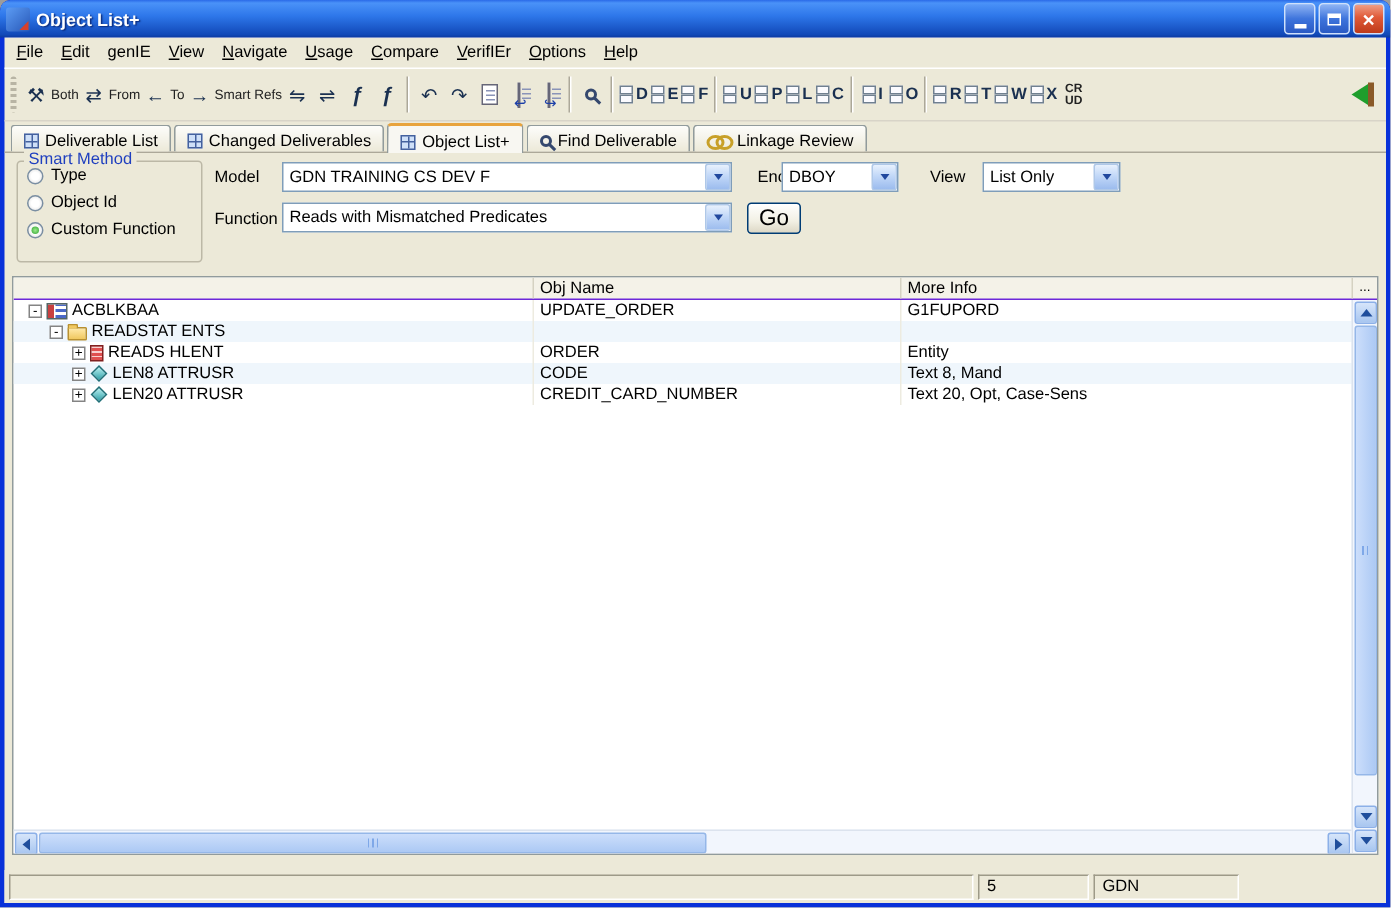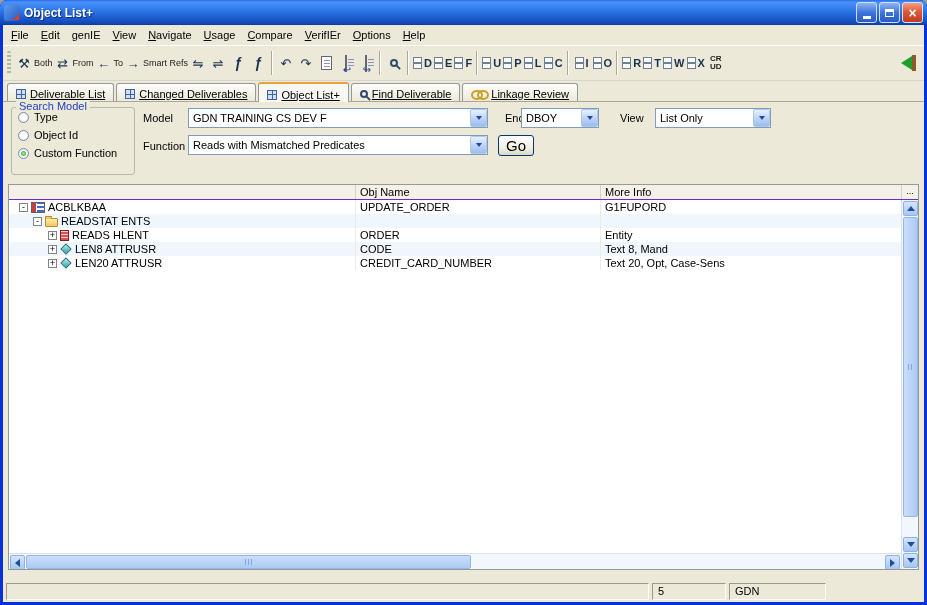--- a/index.html
+++ b/index.html
@@ -63,21 +63,21 @@
   .crud-txt { display:flex; flex-direction:column; font-size:8px; font-weight:bold; line-height:8px; color:#222; }
   .exit-btn { margin-left:auto; margin-right:4px; }
   .exit-arrow { position:relative; width:0; height:0;
     border-top:7px solid transparent; border-bottom:7px solid transparent; border-right:11px solid #1F9E2C; }
   .exit-arrow::after { content:""; position:absolute; left:11px; top:-8px; width:4px; height:16px; background:#8A5A28; }
   
   .tabbar { display:flex; align-items:flex-end; height:21px; padding:0 4px; gap:2px;
     border-bottom:1px solid #ACA899; }
   .tab { display:flex; align-items:center; gap:4px; padding:6px 8px 3px; height:18px;
     background:linear-gradient(#FDFDFB,#ECE9D8); border:1px solid #919B9C; border-bottom:none;
-    border-radius:3px 3px 0 0; white-space:nowrap;text-decoration:underline; }
+    border-radius:3px 3px 0 0; white-space:nowrap; }
   .tab.active { height:20px; background:#F8F7F2; position:relative; top:1px;
     border-top:2px solid #E8A33D; }
   .grid-ic { width:10px; height:10px; border:1px solid #44619E; background:
     linear-gradient(#44619E,#44619E) 50% 0/1px 100% no-repeat,
     linear-gradient(#44619E,#44619E) 0 50%/100% 1px no-repeat, #CFE0F8; }
   .chain-ic { position:relative; width:16px; height:10px; }
   .chain-ic::before, .chain-ic::after { content:""; position:absolute; top:1px; width:8px; height:6px;
     border:2px solid #C8A028; border-radius:50%; background:transparent; }
   .chain-ic::before { left:0; } .chain-ic::after { left:6px; }
   
@@ -328,21 +328,21 @@
         <span>Find Deliverable</span>
       </div>
       <div class="tab">
         <span class="chain-ic"></span>
         <span>Linkage Review</span>
       </div>
     </div>
 
     <div class="form-area">
       <div class="groupbox">
-        <span class="groupbox-title">Search Model</span>
+        <span class="groupbox-title">Smart Method</span>
         <div class="radio-row">
           <span class="radio"></span>
           <span>Type</span>
         </div>
         <div class="radio-row">
           <span class="radio"></span>
           <span>Object Id</span>
         </div>
         <div class="radio-row">
           <span class="radio checked"></span>
@@ -356,21 +356,21 @@
         <span class="combo-arrow"></span>
       </div>
 
       <span class="flabel" style="left:502px; top:10px;">Ency</span>
       <div class="combo" style="left:518px; top:6px; width:78px;">
         <span class="combo-val">DBOY</span>
         <span class="combo-arrow"></span>
       </div>
 
       <span class="flabel" style="left:617px; top:10px;">View</span>
-      <div class="combo" style="left:652px; top:6px; width:116px;">
+      <div class="combo" style="left:652px; top:6px; width:92px;">
         <span class="combo-val">List Only</span>
         <span class="combo-arrow"></span>
       </div>
 
       <span class="flabel" style="left:140px; top:38px;">Function</span>
       <div class="combo" style="left:185px; top:33px; width:300px;">
         <span class="combo-val">Reads with Mismatched Predicates</span>
         <span class="combo-arrow"></span>
       </div>
 

